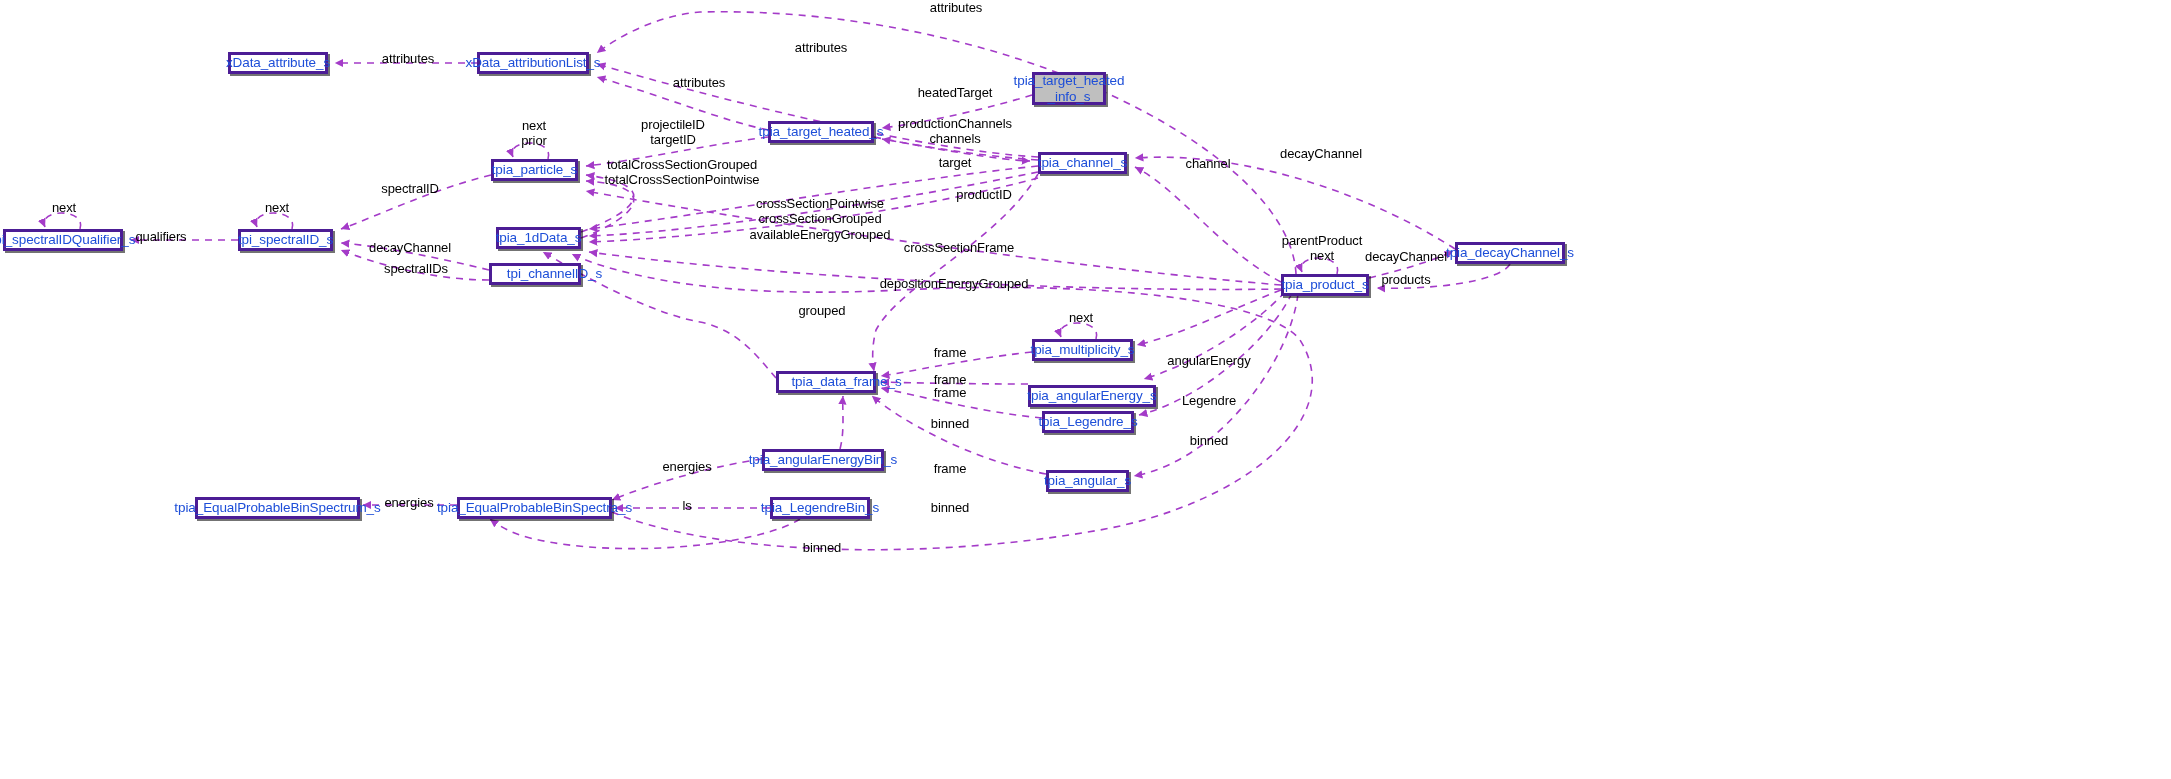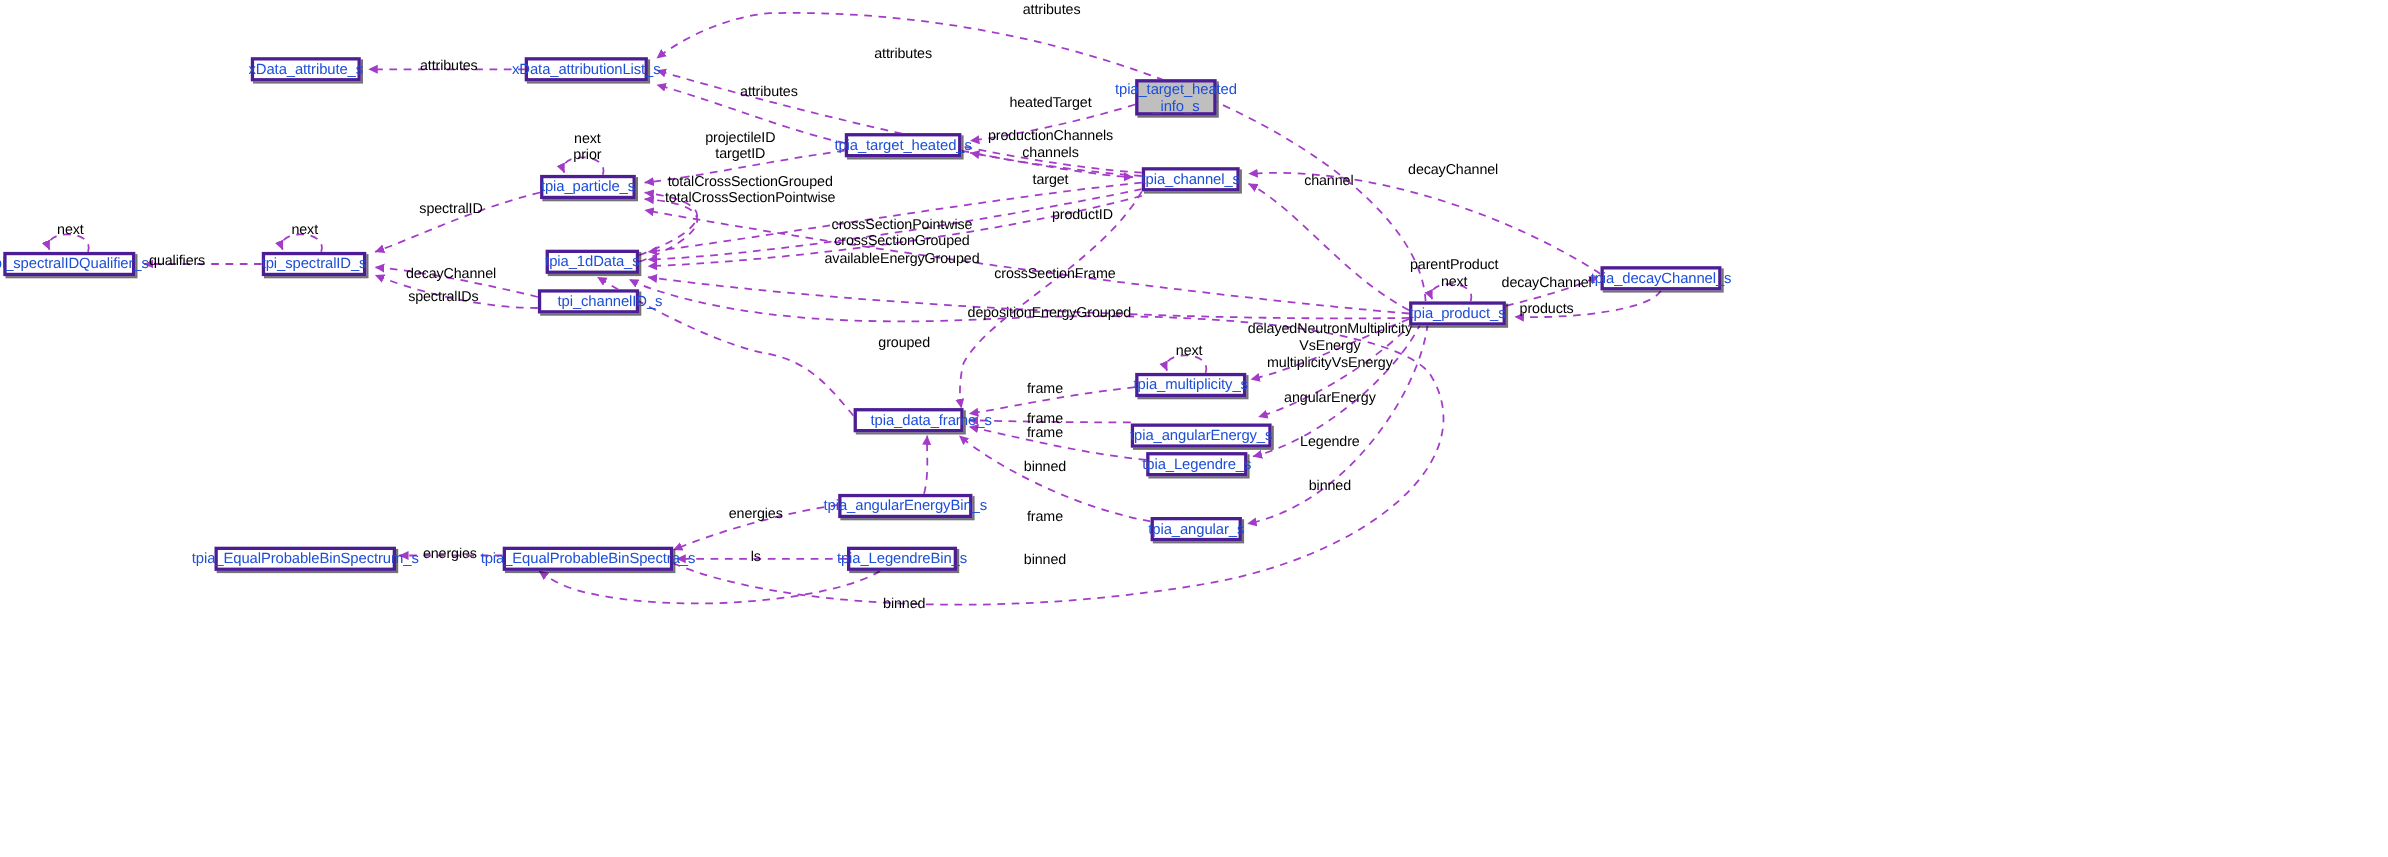--- a/index.html
+++ b/index.html
@@ -191,31 +191,28 @@
   <div class="edge-label" style="left:410px;top:189px;">spectralID</div>
   <div class="edge-label" style="left:956px;top:195px;margin-left:28px;">productID</div>
   <div class="edge-label" style="left:820px;top:219px;">crossSectionPointwise
 crossSectionGrouped
 availableEnergyGrouped</div>
   <div class="edge-label" style="left:277px;top:208px;">next</div>
   <div class="edge-label" style="left:64px;top:208px;">next</div>
   <div class="edge-label" style="left:161px;top:237px;">qualifiers</div>
   <div class="edge-label" style="left:959px;top:248px;">crossSectionFrame</div>
   <div class="edge-label" style="left:410px;top:248px;">decayChannel</div>
-  <div class="edge-label" style="left:403px;top:269px;">spectralIDs</div>
+  <div class="edge-label" style="left:416px;top:269px;">spectralIDs</div>
   <div class="edge-label" style="left:1406px;top:257px;">decayChannel</div>
   <div class="edge-label" style="left:1406px;top:280px;">products</div>
   <div class="edge-label" style="left:1322px;top:248px;">parentProduct
 next</div>
   <div class="edge-label" style="left:954px;top:284px;text-align:right;">depositionEnergyGrouped</div>
   <div class="edge-label" style="left:822px;top:311px;">grouped</div>
   <div class="edge-label" style="left:1081px;top:318px;">next</div>
-  <div class="edge-label" style="left:1209px;top:314px;">delayedNeutronMultiplicity
-VsEnergy
-multiplicityVsEnergy</div>
   <div class="edge-label" style="left:950px;top:353px;">frame</div>
   <div class="edge-label" style="left:1209px;top:361px;">angularEnergy</div>
   <div class="edge-label" style="left:950px;top:380px;">frame</div>
   <div class="edge-label" style="left:950px;top:393px;">frame</div>
   <div class="edge-label" style="left:1209px;top:401px;">Legendre</div>
   <div class="edge-label" style="left:950px;top:424px;">binned</div>
   <div class="edge-label" style="left:1209px;top:441px;">binned</div>
   <div class="edge-label" style="left:950px;top:469px;">frame</div>
   <div class="edge-label" style="left:687px;top:467px;">energies</div>
   <div class="edge-label" style="left:409px;top:503px;">energies</div>

